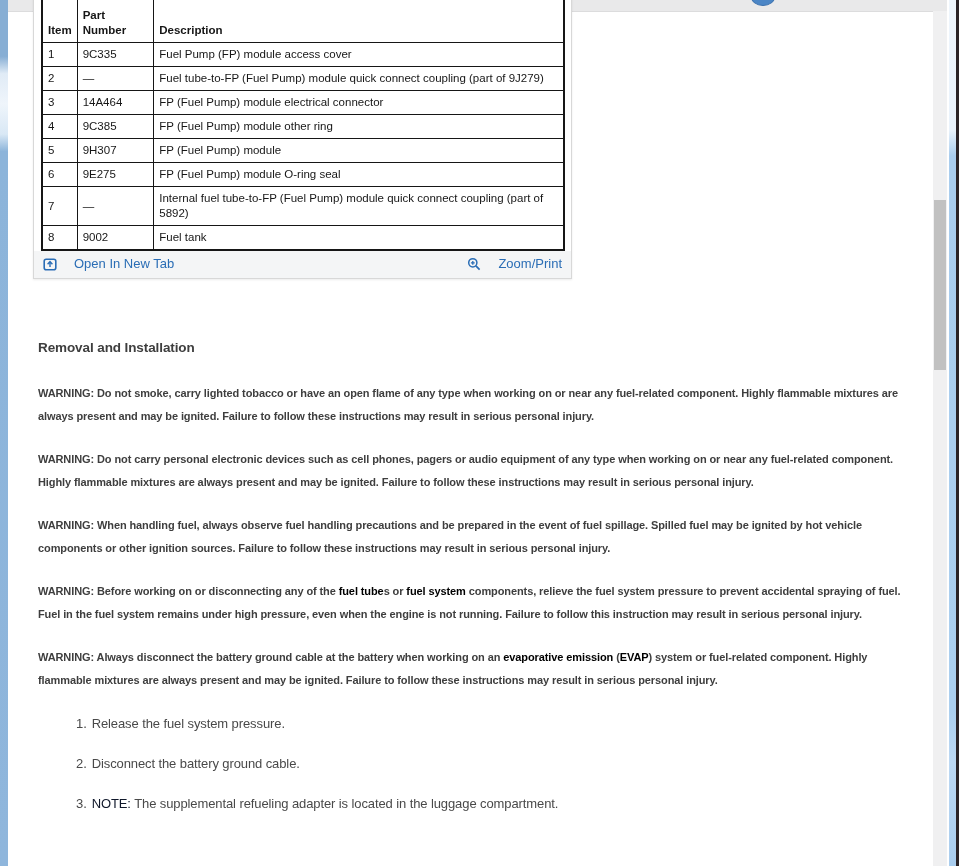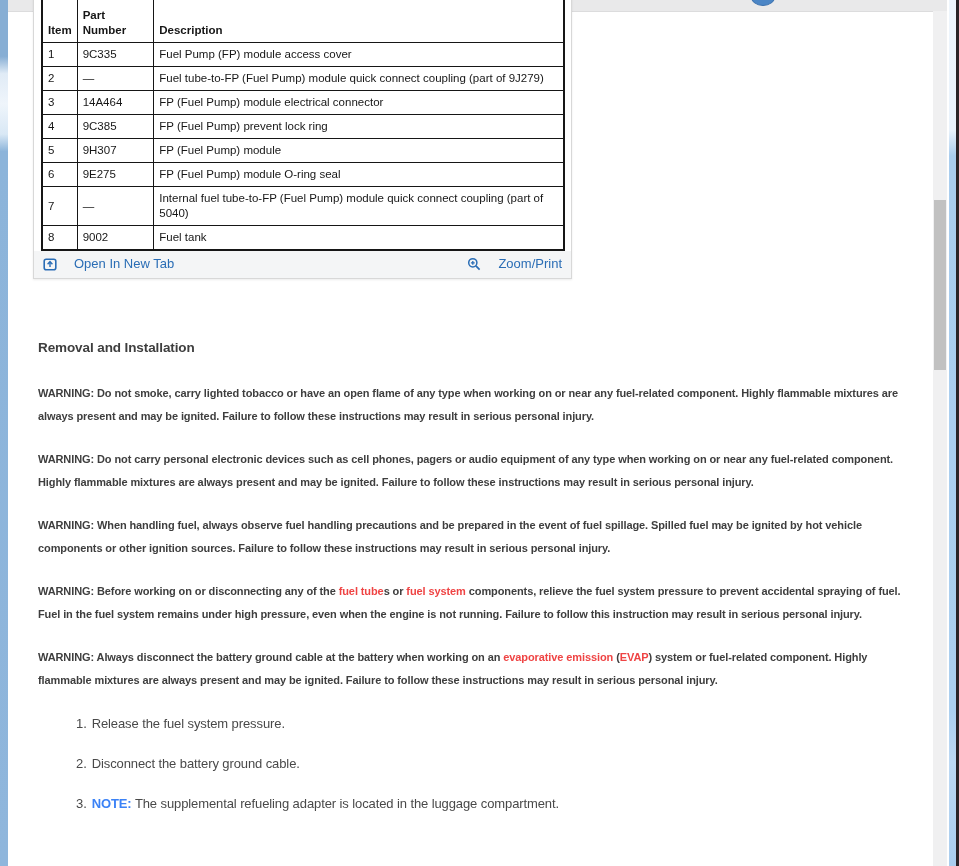--- a/index.html
+++ b/index.html
@@ -36,26 +36,26 @@
   .footer-link{display:inline-flex;align-items:center;gap:17px;color:#2a6db5;
     font-size:13px;cursor:pointer;}
   .footer-link svg{display:block;}
 
   
   .main{position:absolute;left:38px;top:296px;width:877px;color:#3e3e3e;}
   .section-heading{margin:44px 0 0 0;font-size:13.5px;font-weight:700;letter-spacing:-0.1px;}
   .warnings p.warning{margin:20px 0 0 0;font-size:11px;font-weight:700;
     line-height:23px;letter-spacing:-0.1px;}
   .warnings p.warning:first-child{margin-top:27px;}
-  .inline-link{color:#ef4444;cursor:pointer;text-align:center;}
+  .inline-link{color:#000000;cursor:pointer;text-align:center;}
   .steps{margin-top:22px;padding-left:2px;}
   .step{font-size:13px;font-weight:400;color:#494949;line-height:20px;letter-spacing:-0.1px;margin-left:36px;}
   .step + .step{margin-top:20px;}
   .step-num{margin-right:5px;}
-  .step .bold{font-weight:700;color:#3b82f6;}
+  .step .bold{font-weight:400;color:#0f172a;}
 </style>
 </head>
 <body>
 
 <div class="left-strip"></div>
 <div class="top-bar"></div>
 <div class="peek-circle"></div>
 <div class="scrollbar-track"></div>
 <div class="scrollbar-thumb"></div>
 <div class="right-blue"></div>
@@ -82,36 +82,36 @@
           <td class="col-desc">Fuel tube-to-FP (Fuel Pump) module quick connect coupling (part of 9J279)</td>
         </tr>
         <tr>
           <td class="col-item">3</td>
           <td class="col-part">14A464</td>
           <td class="col-desc">FP (Fuel Pump) module electrical connector</td>
         </tr>
         <tr>
           <td class="col-item">4</td>
           <td class="col-part">9C385</td>
-          <td class="col-desc">FP (Fuel Pump) prevent lock ring</td>
+          <td class="col-desc">FP (Fuel Pump) module other ring</td>
         </tr>
         <tr>
           <td class="col-item">5</td>
           <td class="col-part">9H307</td>
           <td class="col-desc">FP (Fuel Pump) module</td>
         </tr>
         <tr>
           <td class="col-item">6</td>
           <td class="col-part">9E275</td>
           <td class="col-desc">FP (Fuel Pump) module O-ring seal</td>
         </tr>
         <tr>
           <td class="col-item">7</td>
           <td class="col-part">—</td>
-          <td class="col-desc">Internal fuel tube-to-FP (Fuel Pump) module quick connect coupling (part of 5040)</td>
+          <td class="col-desc">Internal fuel tube-to-FP (Fuel Pump) module quick connect coupling (part of 5892)</td>
         </tr>
         <tr>
           <td class="col-item">8</td>
           <td class="col-part">9002</td>
           <td class="col-desc">Fuel tank</td>
         </tr>
       </tbody>
   </table>
   <div class="widget-footer">
     <span class="footer-link">

